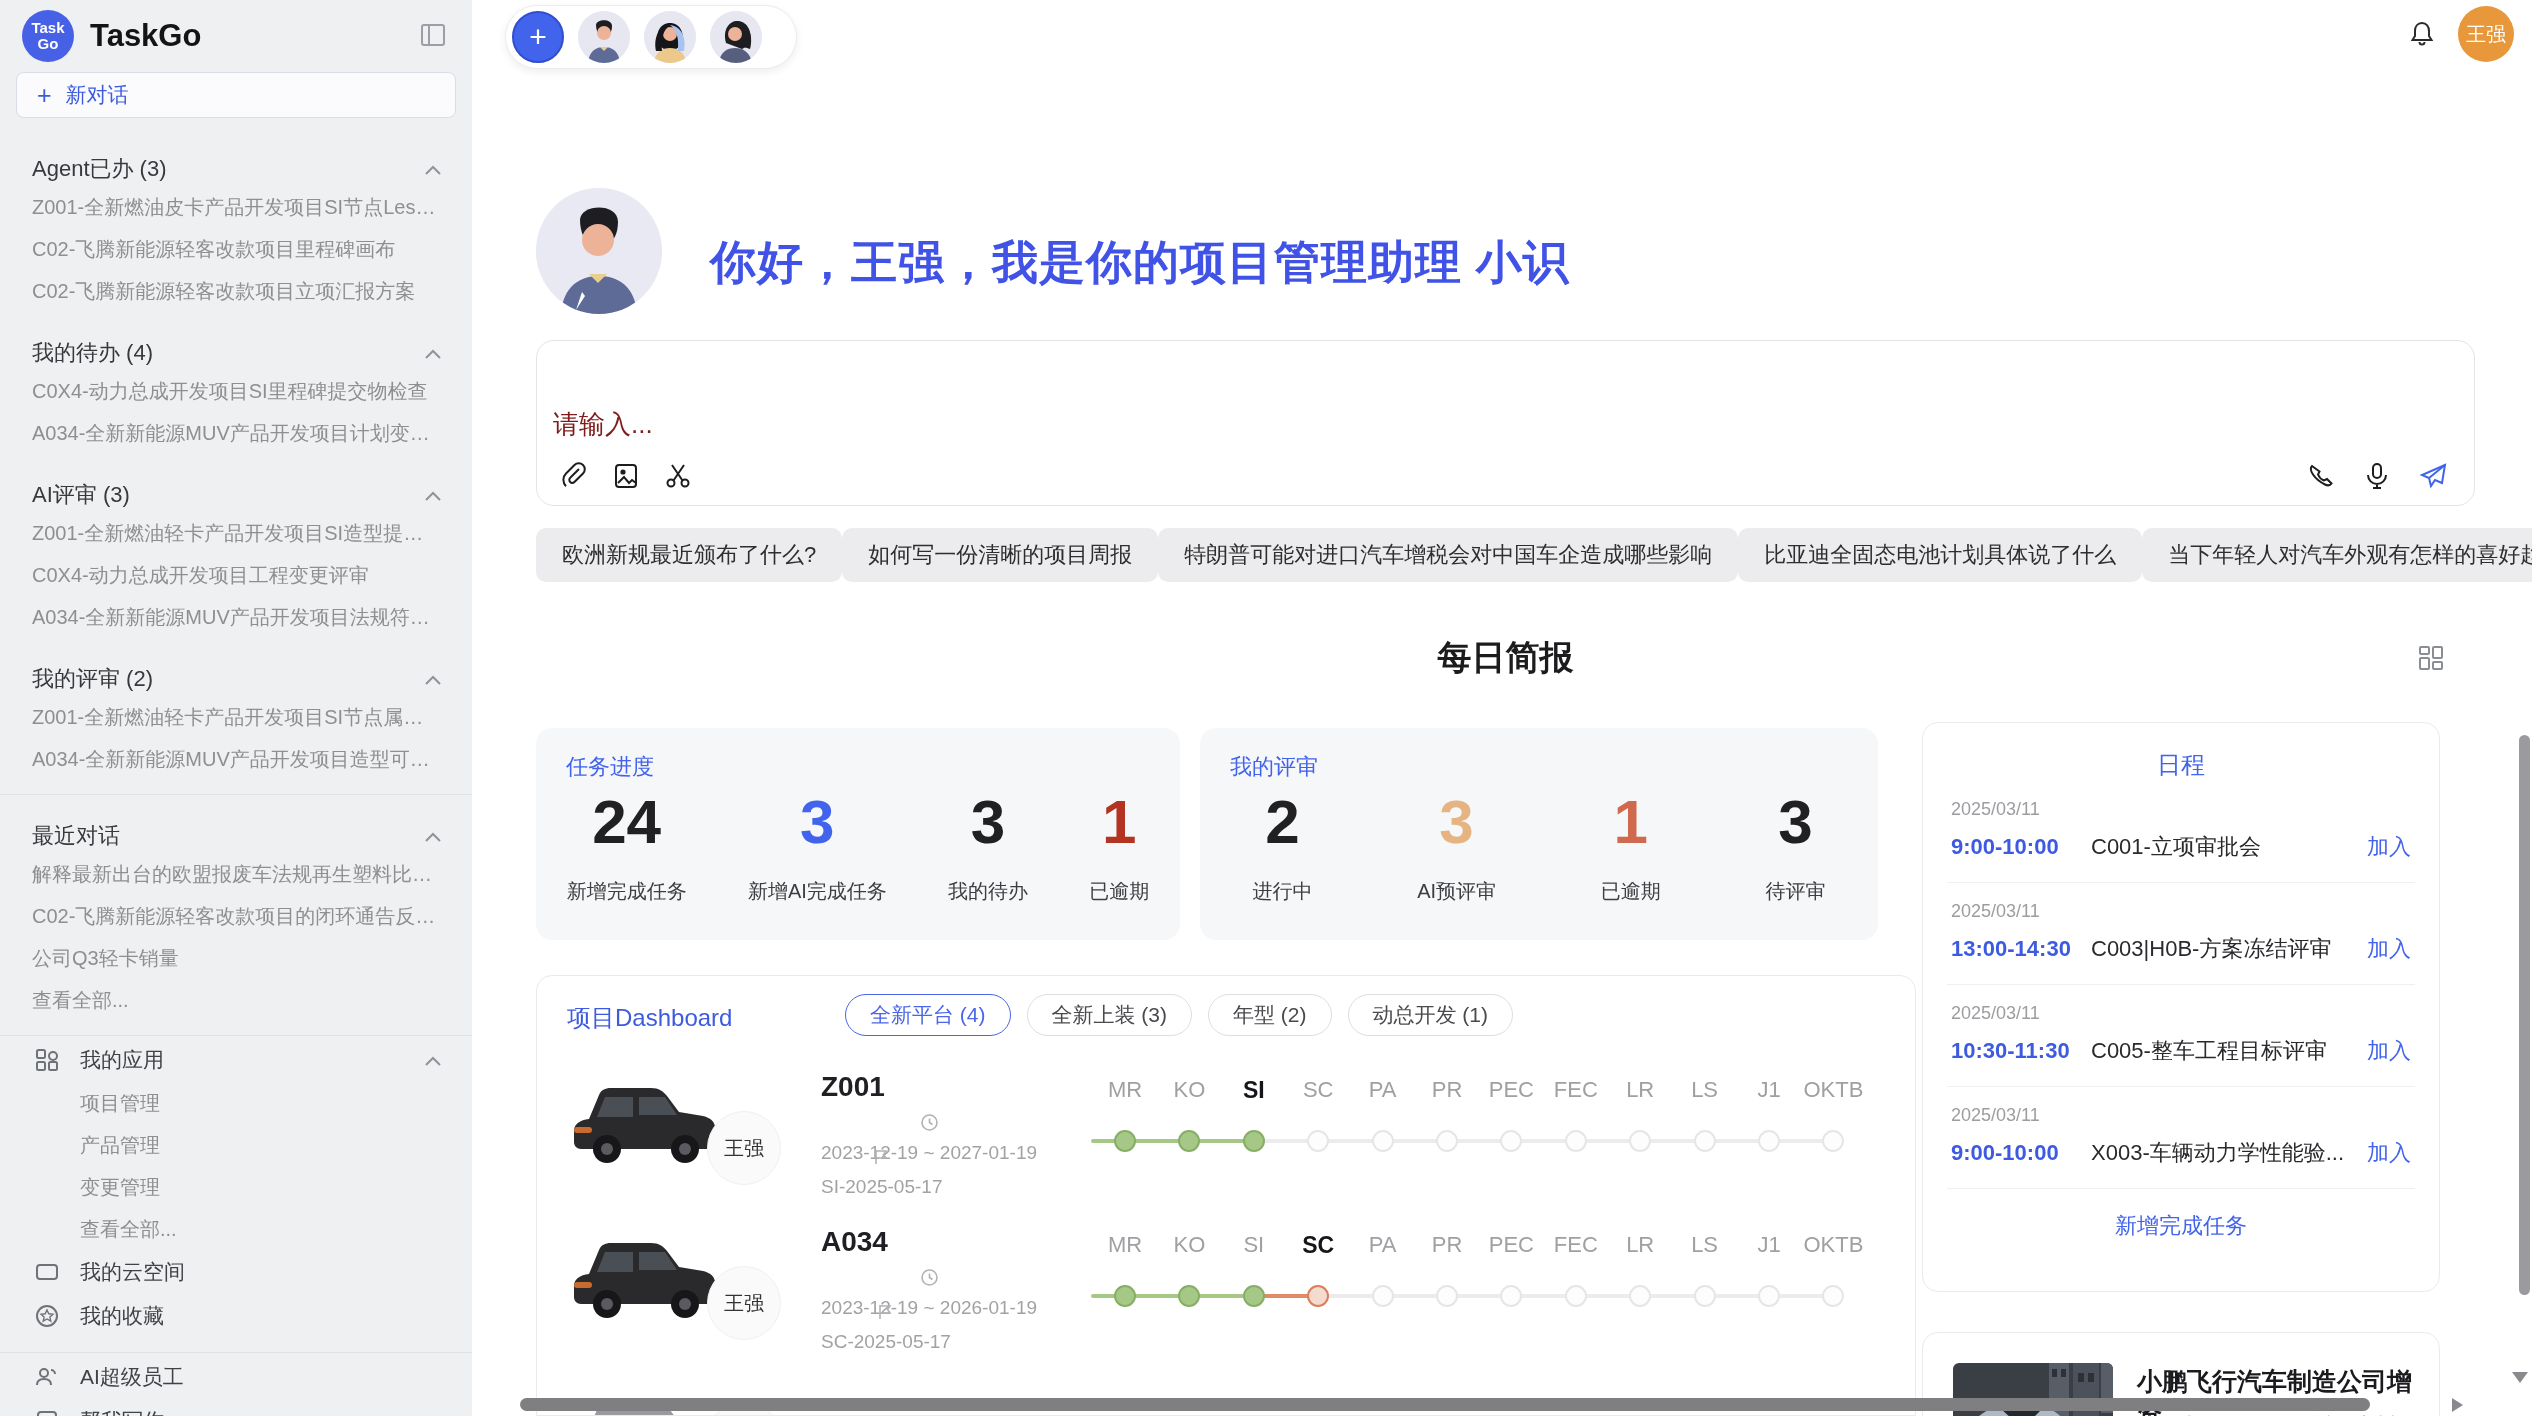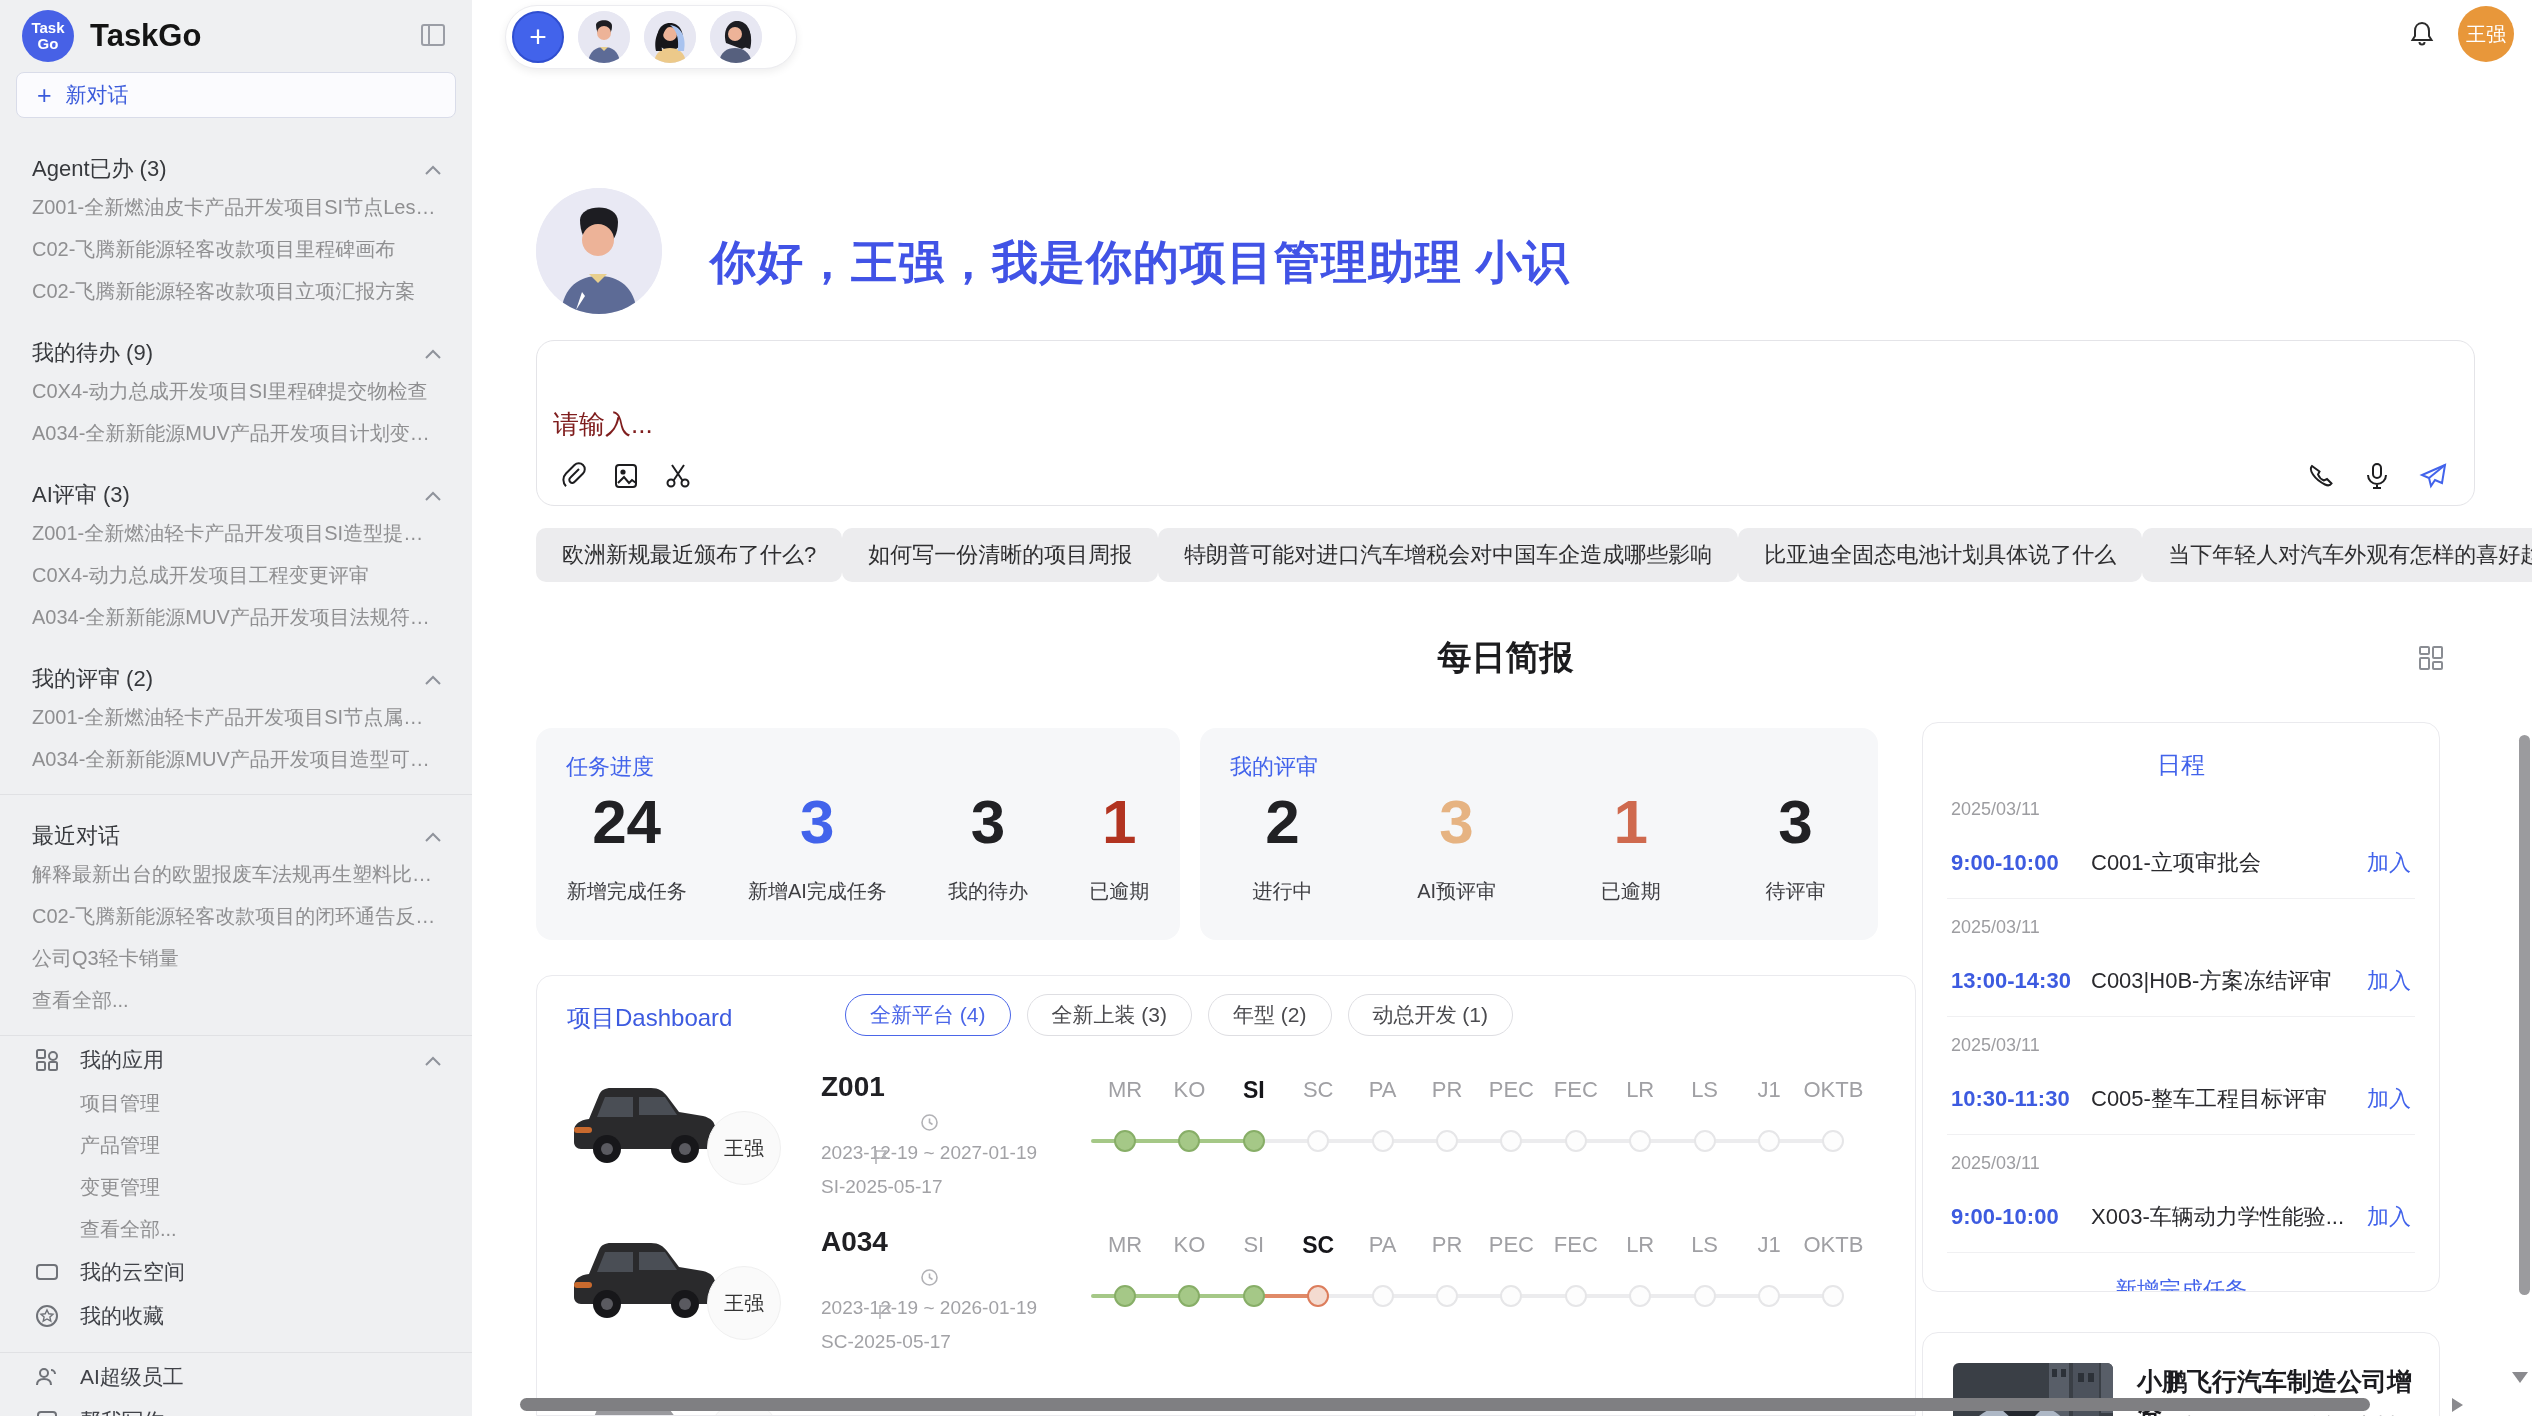--- a/index.html
+++ b/index.html
@@ -55,21 +55,21 @@
   .statrow{position:absolute;left:0;top:62px;width:100%;display:flex;justify-content:space-around;}
   .stat{text-align:center;}
   .stat .v{font-size:62px;font-weight:600;line-height:64px;}
   .stat .l{margin-top:24px;font-size:20px;color:#3e3e42;}
 
   
   .sched{position:absolute;left:1922px;top:722px;width:518px;height:570px;background:#fff;border:1px solid #eaeaee;border-radius:16px;overflow:hidden;}
   .sched .st{margin-top:26px;text-align:center;font-size:24px;color:#4263eb;}
   .s-entry{padding:18px 28px 0 28px;}
   .s-date{font-size:18px;color:#9d9da1;}
-  .s-line{display:flex;align-items:center;margin-top:28px;}
+  .s-line{display:flex;align-items:center;margin-top:12px;}
   .s-time{font-size:22px;font-weight:700;color:#3d5be0;width:140px;flex:0 0 auto;}
   .s-name{font-size:22px;color:#2a2a2e;flex:1;white-space:nowrap;overflow:hidden;text-overflow:ellipsis;}
   .s-join{font-size:22px;color:#4263eb;margin-left:12px;cursor:pointer;}
   .s-sep{height:1px;background:#f0f0f2;margin:20px 24px 0 24px;}
   .s-foot{margin-top:22px;text-align:center;font-size:22px;color:#4263eb;cursor:pointer;}
 
   
   .dash{position:absolute;left:536px;top:975px;width:1380px;height:441px;background:#fff;border:1px solid #eaeaee;border-radius:16px 16px 0 0;overflow:hidden;}
   .dash-title{position:absolute;left:30px;top:26px;font-size:24px;color:#3d5be0;}
   .tabs{position:absolute;left:308px;top:18px;display:flex;gap:16px;}
@@ -131,21 +131,21 @@
         <span>Agent已办 (3)</span>
         <span class="chev"><svg width="18" height="12" viewBox="0 0 18 12" fill="none" stroke="currentColor" stroke-width="2">
               <polyline points="2,10 9,3 16,10"></polyline>
             </svg></span>
       </div>
       <div class="s-item">Z001-全新燃油皮卡产品开发项目SI节点Lesson Learn报告</div>
       <div class="s-item">C02-飞腾新能源轻客改款项目里程碑画布</div>
       <div class="s-item">C02-飞腾新能源轻客改款项目立项汇报方案</div>
 
       <div class="sec-h">
-        <span>我的待办 (9)</span>
+        <span>我的待办 (4)</span>
         <span class="chev"><svg width="18" height="12" viewBox="0 0 18 12" fill="none" stroke="currentColor" stroke-width="2">
               <polyline points="2,10 9,3 16,10"></polyline>
             </svg></span>
       </div>
       <div class="s-item">C0X4-动力总成开发项目SI里程碑提交物检查</div>
       <div class="s-item">A034-全新新能源MUV产品开发项目计划变更表编写</div>
 
       <div class="sec-h">
         <span>AI评审 (3)</span>
         <span class="chev"><svg width="18" height="12" viewBox="0 0 18 12" fill="none" stroke="currentColor" stroke-width="2">

